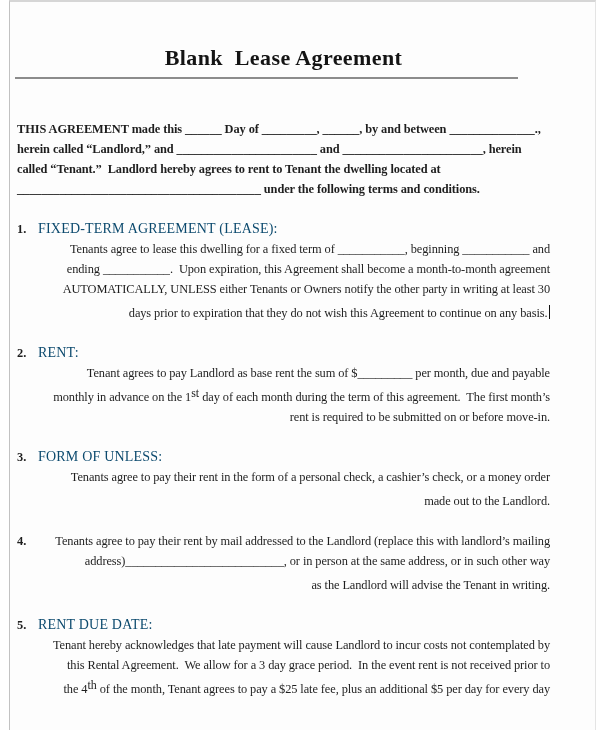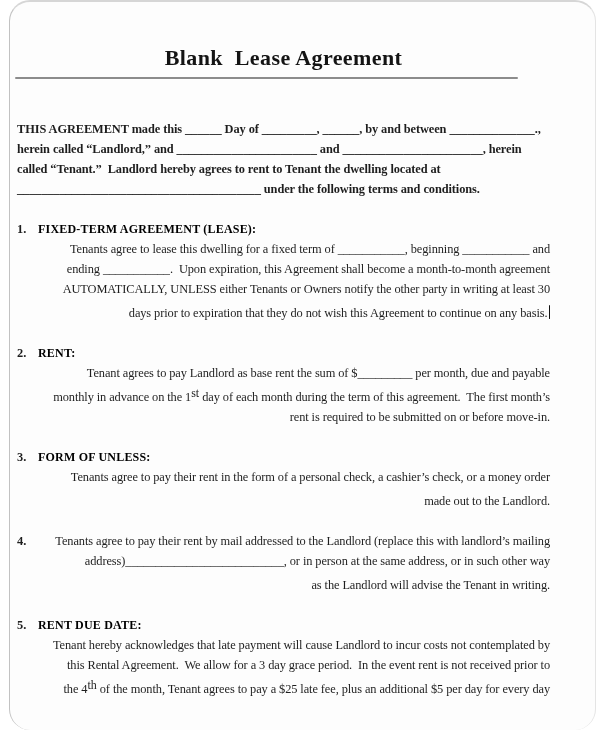--- a/index.html
+++ b/index.html
@@ -1,15 +1,15 @@
 <!DOCTYPE html>
 <html><head>
 <meta charset="utf-8">
 <style>
-  * { box-sizing: border-box; border-radius: 21px; }
+  * { box-sizing: border-box; }
   html, body {
     margin: 0; padding: 0;
     width: 600px; height: 730px;
     background: #ffffff;
     font-family: "Liberation Serif", "DejaVu Serif", serif;
     color: #1e1e1e;
     overflow: hidden;
   }
   .page {
     width: 587px; height: 730px;
@@ -51,25 +51,25 @@
   }
   .sec-num {
     flex: none;
     width: 21px;
     font-size: 12.4px;
     font-weight: bold;
     line-height: 20px;
   }
   .sec-content { flex: 1; min-width: 0; }
   .sec-heading {
-    font-size: 12px;
-    font-weight: bold;
+    font-size: 14px;
+    font-weight: normal;
     line-height: 20px;
     letter-spacing: 0.2px;
-    color: #000000;
+    color: #0c4a6e;
   }
   .sec-body {
     margin: 0;
     font-size: 12.4px;
     line-height: 20px;
     letter-spacing: -0.1px;
     white-space: pre-wrap;
     text-align: right;
   }
   .sup {

